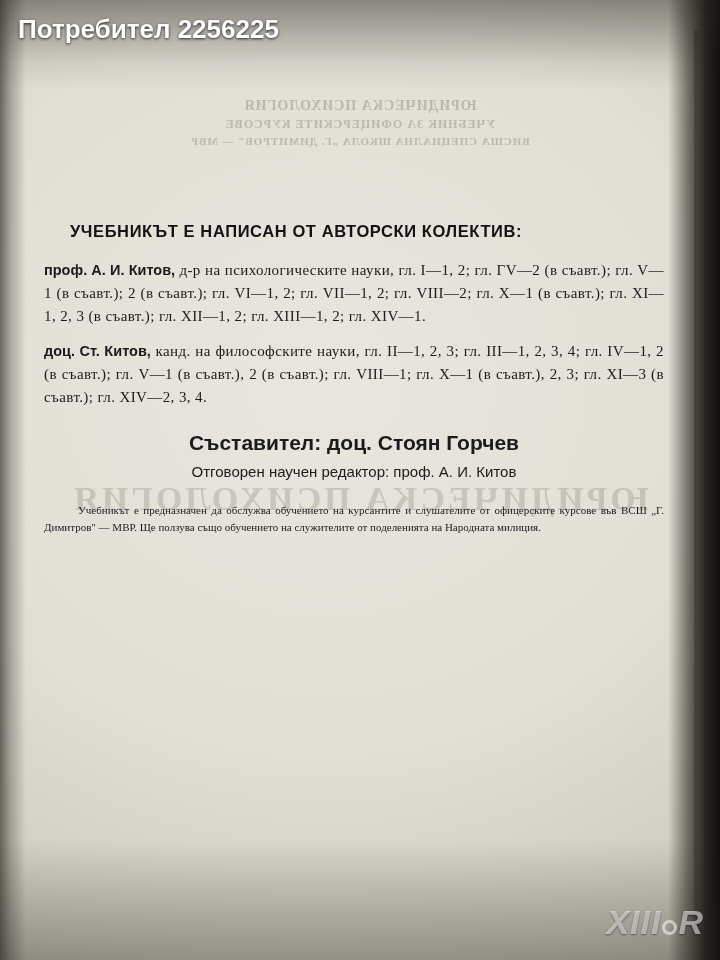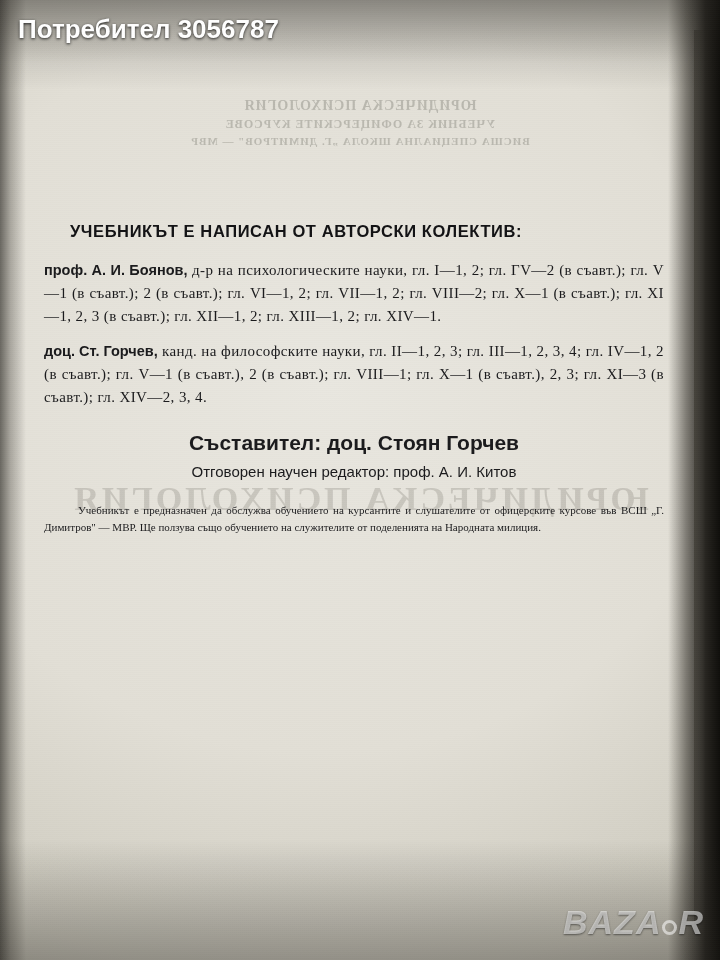--- a/index.html
+++ b/index.html
@@ -224,37 +224,37 @@
     <div class="l3">ВИСША СПЕЦИАЛНА ШКОЛА „Г. ДИМИТРОВ" — МВР</div>
   </div>
 
   <div class="ghost-title">ЮРИДИЧЕСКА ПСИХОЛОГИЯ</div>
 
   <div class="textblock">
 
     <div class="heading">УЧЕБНИКЪТ Е НАПИСАН ОТ АВТОРСКИ КОЛЕКТИВ:</div>
 
     <p class="para">
-      <span class="nm">проф. А. И. Боянов,</span><span class="rom"> д-р на психологическите науки, гл. I—1, 2; гл. ГV—2 (в съавт.); гл. V—1 (в съавт.); 2 (в съавт.); гл. VI—1, 2; гл. VII—1, 2; гл. VIII—2; гл. X—1 (в съавт.); гл. XI—1, 2, 3 (в съавт.); гл. XII—1, 2; гл. XIII—1, 2; гл. XIV—1.</span>
+      <span class="nm">проф. А. И. Китов,</span><span class="rom"> д-р на психологическите науки, гл. I—1, 2; гл. ГV—2 (в съавт.); гл. V—1 (в съавт.); 2 (в съавт.); гл. VI—1, 2; гл. VII—1, 2; гл. VIII—2; гл. X—1 (в съавт.); гл. XI—1, 2, 3 (в съавт.); гл. XII—1, 2; гл. XIII—1, 2; гл. XIV—1.</span>
     </p>
 
     <p class="para">
-      <span class="nm">доц. Ст. Горчев,</span><span class="rom"> канд. на философските науки, гл. II—1, 2, 3; гл. III—1, 2, 3, 4; гл. IV—1, 2 (в съавт.); гл. V—1 (в съавт.), 2 (в съавт.); гл. VIII—1; гл. X—1 (в съавт.), 2, 3; гл. XI—3 (в съавт.); гл. XIV—2, 3, 4.</span>
+      <span class="nm">доц. Ст. Китов,</span><span class="rom"> канд. на философските науки, гл. II—1, 2, 3; гл. III—1, 2, 3, 4; гл. IV—1, 2 (в съавт.); гл. V—1 (в съавт.), 2 (в съавт.); гл. VIII—1; гл. X—1 (в съавт.), 2, 3; гл. XI—3 (в съавт.); гл. XIV—2, 3, 4.</span>
     </p>
 
 
 
 
 
     <div class="centered">Съставител: доц. Стоян Горчев</div>
     <div class="centered2">Отговорен научен редактор: проф. А. И. Китов</div>
 
     <p class="abstract">Учебникът е предназначен да обслужва обучението на курсантите и слушателите от офицерските курсове във ВСШ „Г. Димитров" — МВР. Ще ползува също обучението на служителите от поделенията на Народната милиция.</p>
   </div>
 
-  <div class="user-header">Потребител 3056787</div>
+  <div class="user-header">Потребител 2256225</div>
 
   <div class="watermark">
-    <span>BAZA</span><span class="dot"></span><span>R</span>
+    <span>XIII</span><span class="dot"></span><span>R</span>
   </div>
 
   <div class="grain"></div>
 </div>
 
 </body></html>

